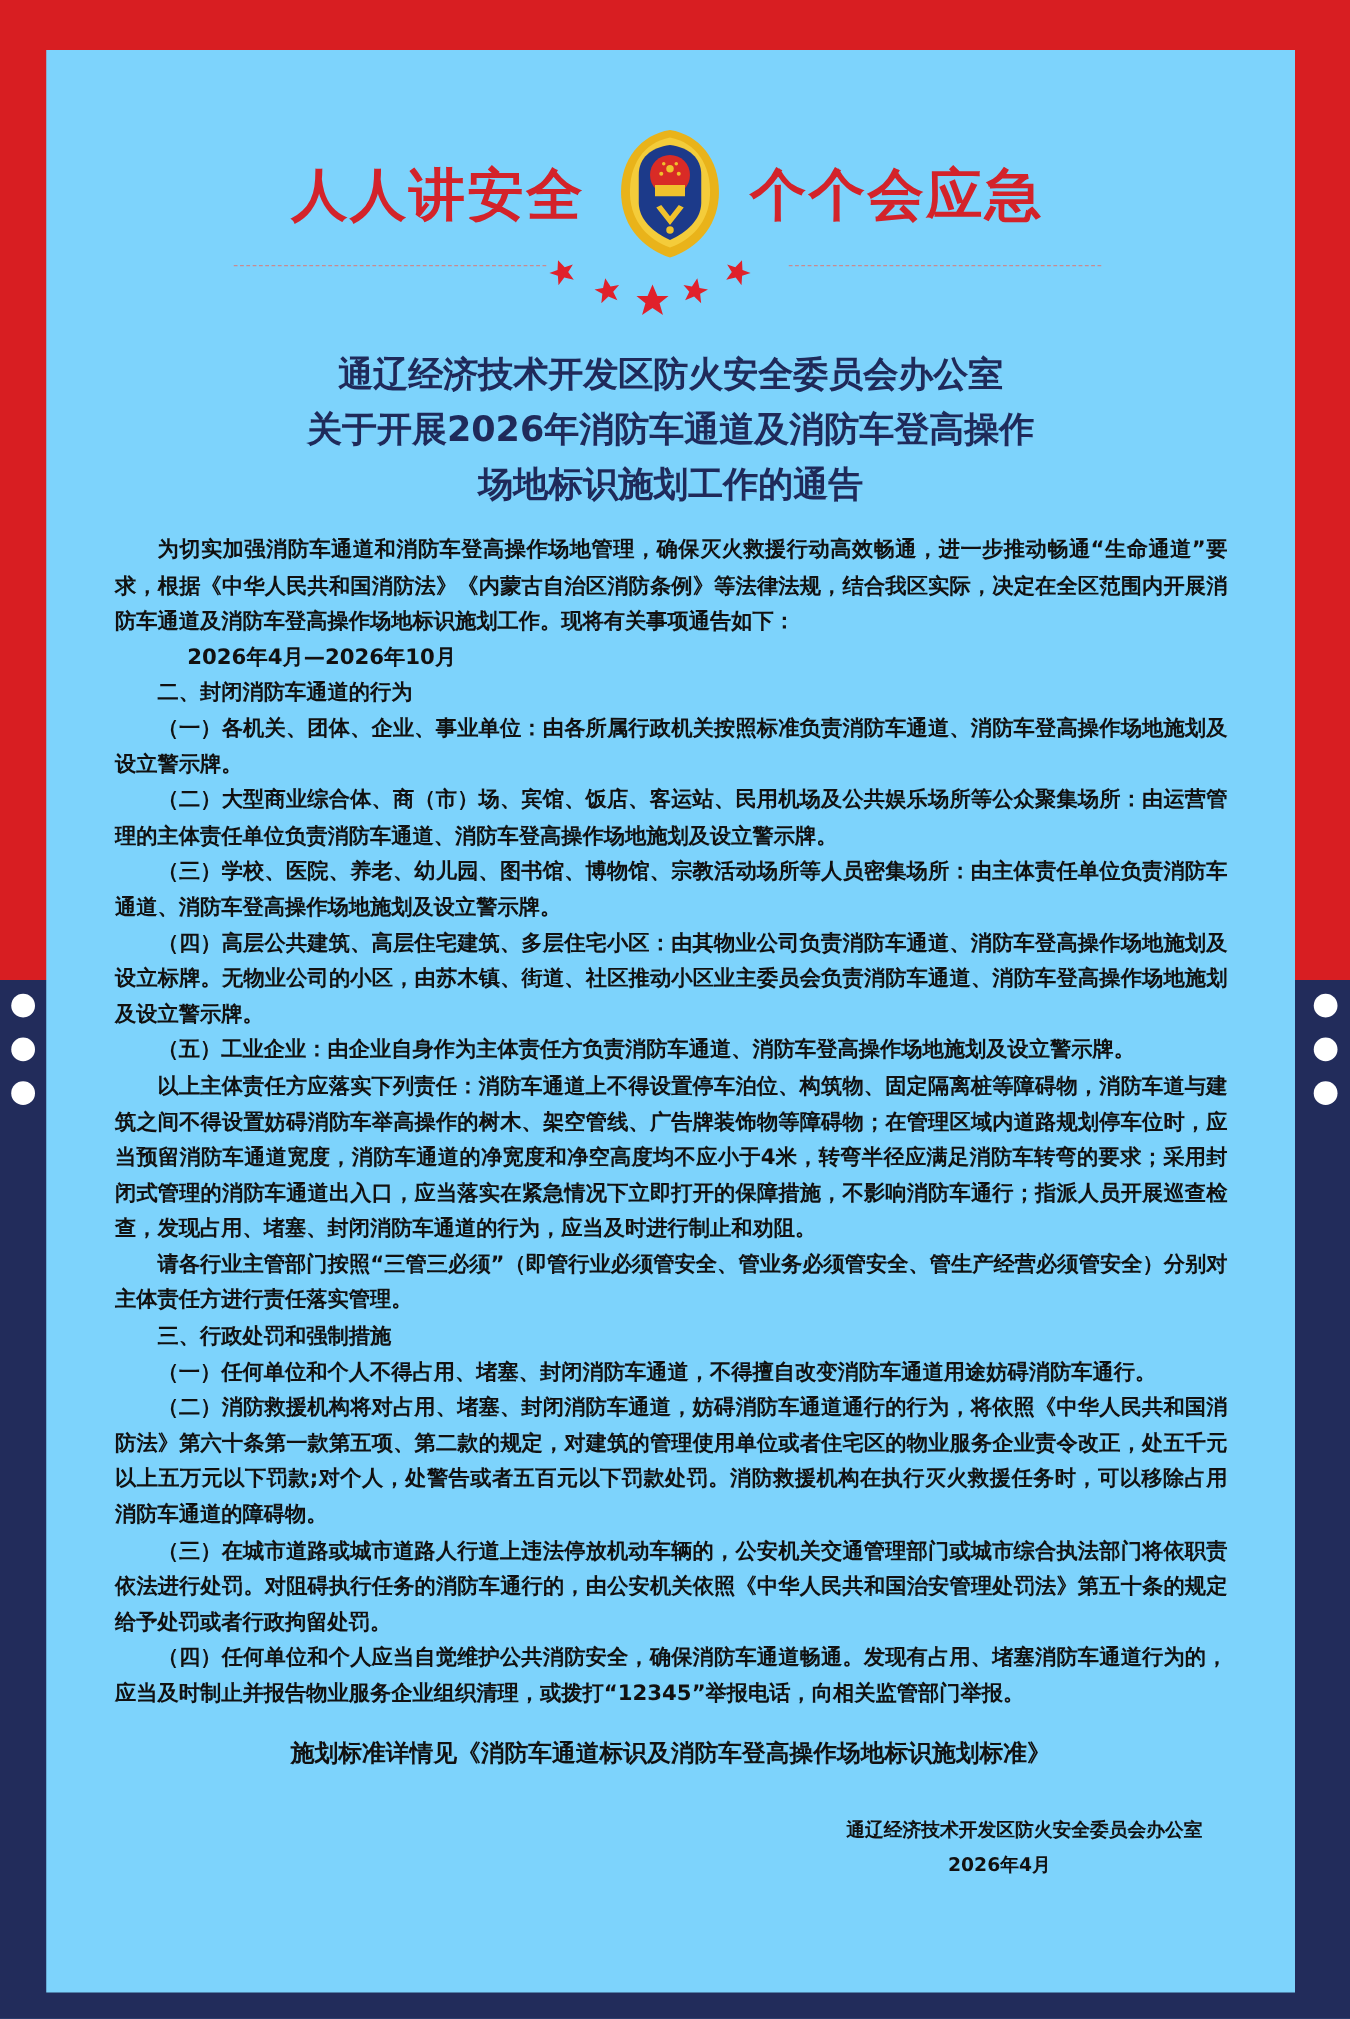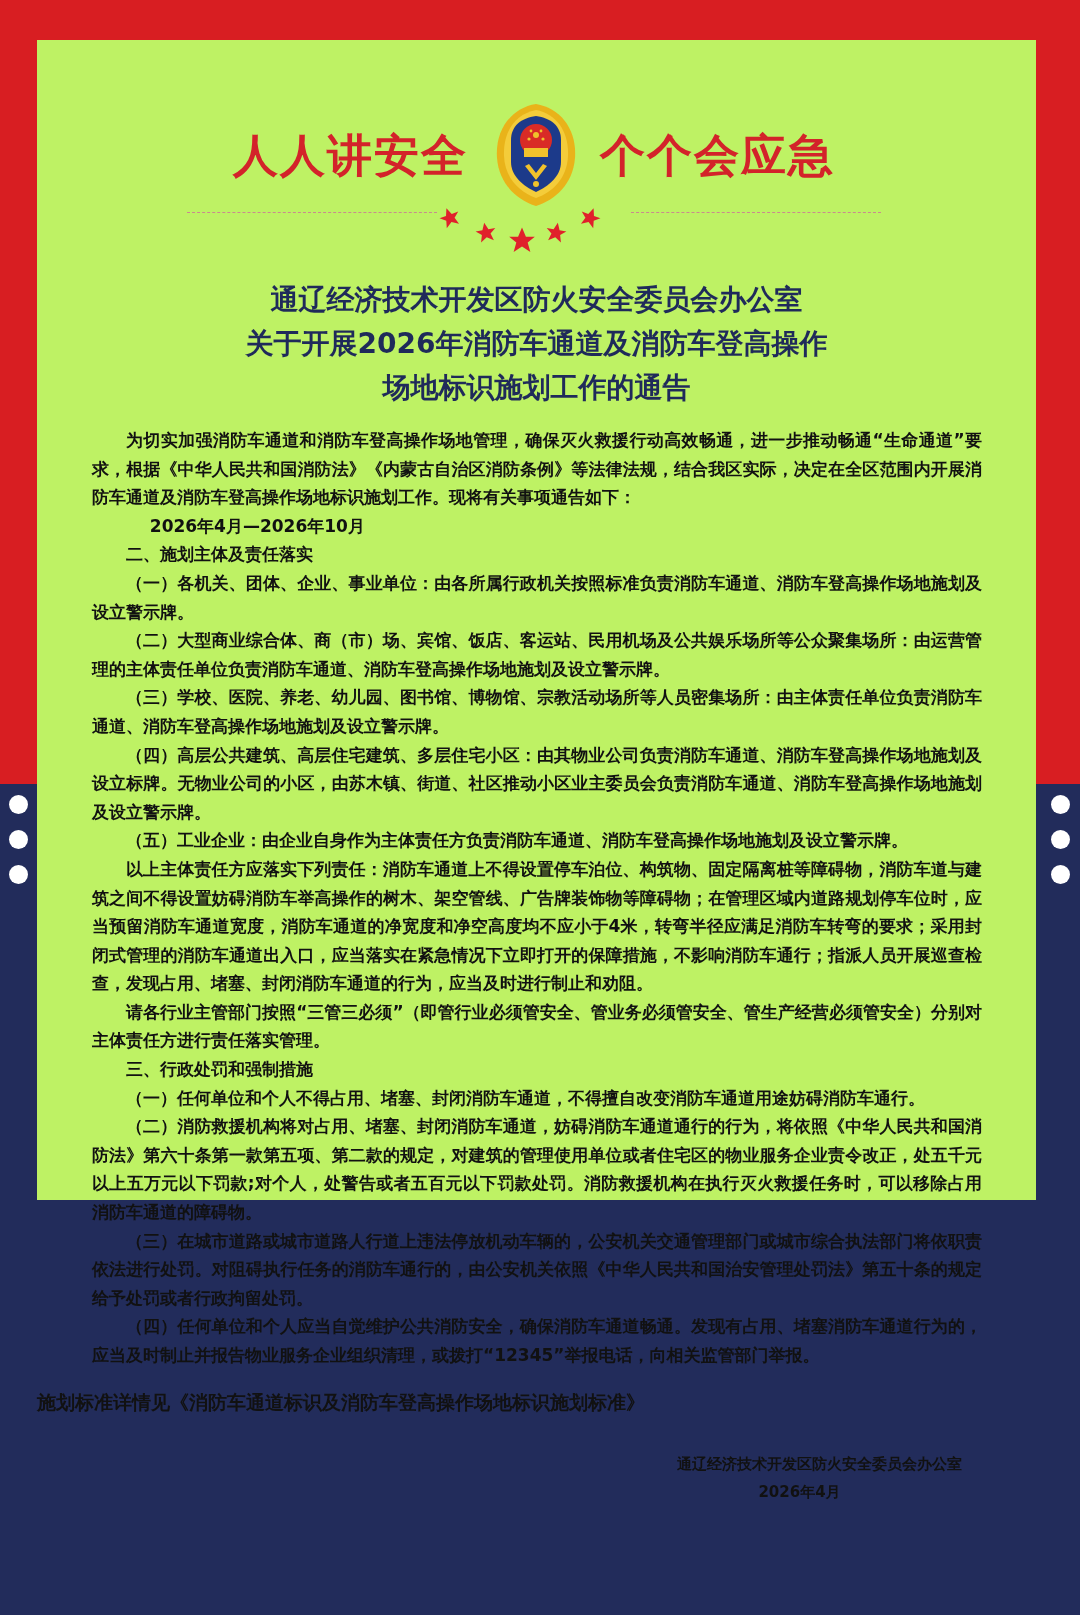--- a/index.html
+++ b/index.html
@@ -9,22 +9,22 @@
       background: #232b5a;
     }
     .bg-red { position: absolute; left: 0; top: 0; width: 1080px; height: 784px; background: #d81e22; }
     .bg-navy { position: absolute; left: 0; top: 784px; width: 1080px; height: 831px; background: #222c5b; }
     .dots { position: absolute; top: 795px; width: 22px; }
     .dots.left { left: 9px; }
     .dots.right { left: 1051px; }
     .dot { width: 19px; height: 19px; border-radius: 50%; background: #fff; margin-bottom: 16px; }
 
     .card {
-      position: absolute; left: 37px; top: 40px; width: 999px; height: 1160px;
-      background: #bef264;
+      position: absolute; left: 37px; top: 40px; width: 999px; height: 1554px;
+      background: #7dd3fc;
     }
     .slogan-row {
       position: absolute; top: 60px; left: 0; width: 999px; height: 110px;
     }
     .slogan {
       position: absolute; top: 26px; font-size: 45px; font-weight: bold; color: #d3232a;
       letter-spacing: 2px;
     }
     .slogan.left { left: 196px; }
     .slogan.right { left: 563px; }
@@ -44,21 +44,21 @@
     .body {
       position: absolute; left: 55px; top: 386px; width: 890px;
       font-size: 17px; line-height: 28.6px; color: #111; font-weight: bold;
       text-align: justify;
     }
     .body p { margin: 0; text-indent: 2em; }
     .body p.head { text-indent: 2em; }
     .body p.date { text-indent: 3.4em; }
 
     .standard {
-      position: absolute; top: 1350px; left: 0; width: 999px; text-align: left;
+      position: absolute; top: 1350px; left: 0; width: 999px; text-align: center;
       font-size: 19px; font-weight: bold; color: #111;
     }
     .sign {
       position: absolute; top: 1410px; left: 600px; width: 325px; text-align: center;
       font-size: 15px; font-weight: bold; color: #111; line-height: 28px;
     }
     .sign .org { text-align: right; }
   </style>
 </head>
 <body>
@@ -119,21 +119,21 @@
 
   <div class="title">
     <div>通辽经济技术开发区防火安全委员会办公室</div>
     <div>关于开展2026年消防车通道及消防车登高操作</div>
     <div>场地标识施划工作的通告</div>
   </div>
 
   <div class="body">
     <p>为切实加强消防车通道和消防车登高操作场地管理，确保灭火救援行动高效畅通，进一步推动畅通“生命通道”要求，根据《中华人民共和国消防法》《内蒙古自治区消防条例》等法律法规，结合我区实际，决定在全区范围内开展消防车通道及消防车登高操作场地标识施划工作。现将有关事项通告如下：</p>
     <p class="date">2026年4月—2026年10月</p>
-    <p class="head">二、施划主体及责任落实</p>
+    <p class="head">二、封闭消防车通道的行为</p>
     <p>（一）各机关、团体、企业、事业单位：由各所属行政机关按照标准负责消防车通道、消防车登高操作场地施划及设立警示牌。</p>
     <p>（二）大型商业综合体、商（市）场、宾馆、饭店、客运站、民用机场及公共娱乐场所等公众聚集场所：由运营管理的主体责任单位负责消防车通道、消防车登高操作场地施划及设立警示牌。</p>
     <p>（三）学校、医院、养老、幼儿园、图书馆、博物馆、宗教活动场所等人员密集场所：由主体责任单位负责消防车通道、消防车登高操作场地施划及设立警示牌。</p>
     <p>（四）高层公共建筑、高层住宅建筑、多层住宅小区：由其物业公司负责消防车通道、消防车登高操作场地施划及设立标牌。无物业公司的小区，由苏木镇、街道、社区推动小区业主委员会负责消防车通道、消防车登高操作场地施划及设立警示牌。</p>
     <p>（五）工业企业：由企业自身作为主体责任方负责消防车通道、消防车登高操作场地施划及设立警示牌。</p>
     <p>以上主体责任方应落实下列责任：消防车通道上不得设置停车泊位、构筑物、固定隔离桩等障碍物，消防车道与建筑之间不得设置妨碍消防车举高操作的树木、架空管线、广告牌装饰物等障碍物；在管理区域内道路规划停车位时，应当预留消防车通道宽度，消防车通道的净宽度和净空高度均不应小于4米，转弯半径应满足消防车转弯的要求；采用封闭式管理的消防车通道出入口，应当落实在紧急情况下立即打开的保障措施，不影响消防车通行；指派人员开展巡查检查，发现占用、堵塞、封闭消防车通道的行为，应当及时进行制止和劝阻。</p>
     <p>请各行业主管部门按照“三管三必须”（即管行业必须管安全、管业务必须管安全、管生产经营必须管安全）分别对主体责任方进行责任落实管理。</p>
     <p class="head">三、行政处罚和强制措施</p>
     <p>（一）任何单位和个人不得占用、堵塞、封闭消防车通道，不得擅自改变消防车通道用途妨碍消防车通行。</p>
     <p>（二）消防救援机构将对占用、堵塞、封闭消防车通道，妨碍消防车通道通行的行为，将依照《中华人民共和国消防法》第六十条第一款第五项、第二款的规定，对建筑的管理使用单位或者住宅区的物业服务企业责令改正，处五千元以上五万元以下罚款;对个人，处警告或者五百元以下罚款处罚。消防救援机构在执行灭火救援任务时，可以移除占用消防车通道的障碍物。</p>

